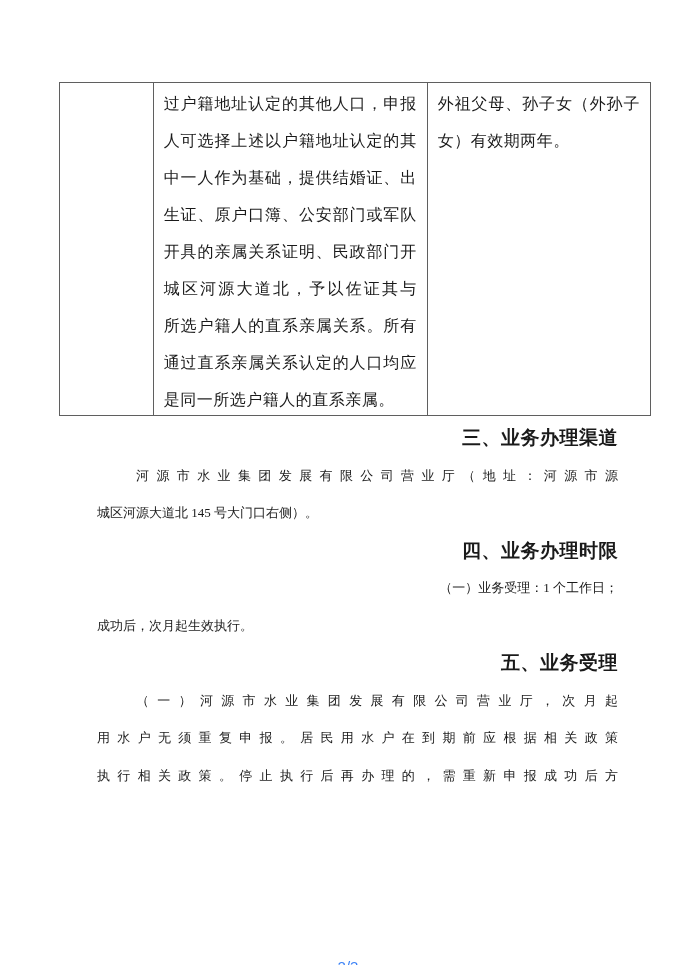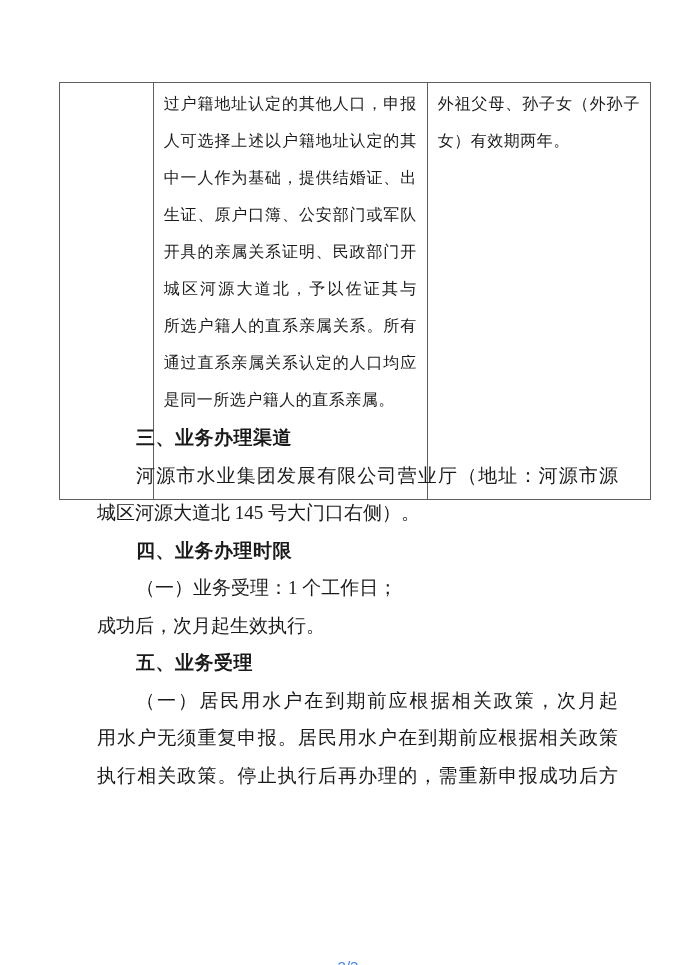--- a/index.html
+++ b/index.html
@@ -12,21 +12,21 @@
     font-family: "Liberation Serif", "DejaVu Serif", serif;
     color: #1a1a1a;
   }
 
   
   .doc-table {
     position: absolute;
     left: 59px;
     top: 82px;
     width: 592px;
-    height: 418px;
+    height: 334px;
     display: flex;
     box-sizing: border-box;
     border: 1px solid #5f5f5f;
   }
   .doc-col {
     box-sizing: border-box;
     border-right: 1px solid #5f5f5f;
     padding: 2px 10px 0 10px;
     overflow: hidden;
   }
@@ -43,25 +43,25 @@
   .cell-line.jt { text-align: justify; text-align-last: justify; }
 
   
   .text-flow {
     position: absolute;
     left: 97px;
     top: 419px;
     width: 521px;
   }
   .flow-line {
-    font-size: 19px;
+    font-size: 13px;
     line-height: 37.5px;
     white-space: normal;
   }
-  .flow-line.indent { text-indent: 39px; }
+  .flow-line.indent { text-indent: 39px; text-align: right; }
   .flow-line.jt { text-align: justify; text-align-last: justify; }
   .flow-line.heading {
     font-family: "Liberation Sans", "DejaVu Sans", sans-serif;
     font-weight: bold;
     font-size: 19px;
     letter-spacing: 0.5px;
   }
 
   
   .page-number {
@@ -100,20 +100,20 @@
     </div>
 
   <div class="text-flow" id="text-flow">
       <div class="flow-line heading indent">三、业务办理渠道</div>
       <div class="flow-line indent jt">河源市水业集团发展有限公司营业厅（地址：河源市源</div>
       <div class="flow-line">城区河源大道北 145 号大门口右侧）。</div>
       <div class="flow-line heading indent">四、业务办理时限</div>
       <div class="flow-line indent">（一）业务受理：1 个工作日；</div>
       <div class="flow-line">成功后，次月起生效执行。</div>
       <div class="flow-line heading indent">五、业务受理</div>
-      <div class="flow-line indent jt">（一）居民用水户在到期前应根据相关政策，次月起</div>
+      <div class="flow-line indent jt">（一）河源市水业集团发展有限公司营业厅，次月起</div>
       <div class="flow-line jt">用水户无须重复申报。居民用水户在到期前应根据相关政策</div>
       <div class="flow-line jt">执行相关政策。停止执行后再办理的，需重新申报成功后方</div>
     </div>
 
   <div class="page-number">2/3</div>
 
 </div>
 
 </body></html>

